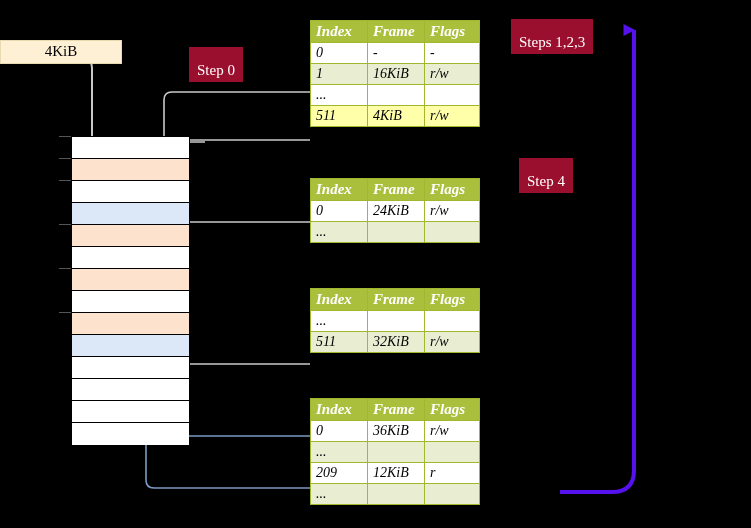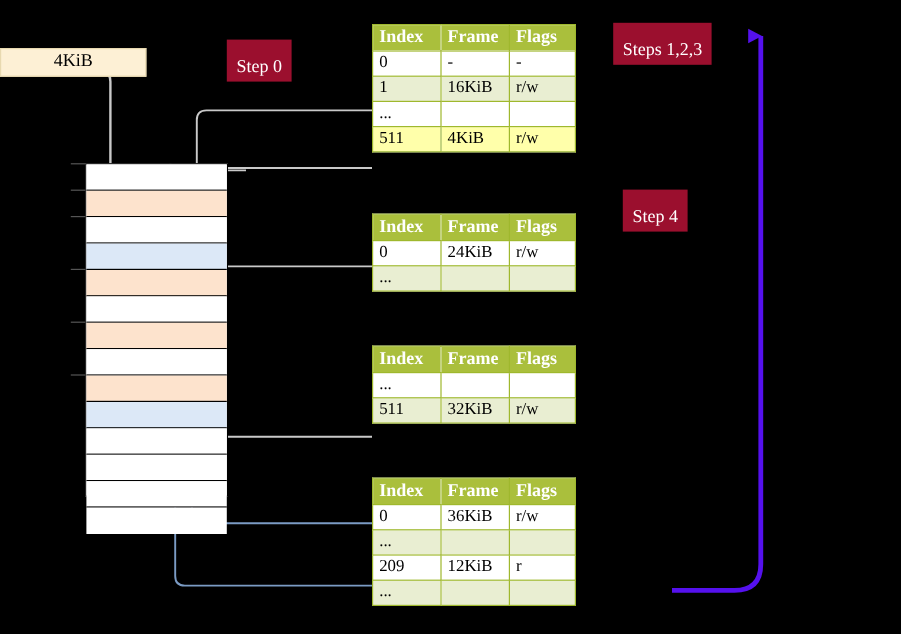--- a/index.html
+++ b/index.html
@@ -51,20 +51,21 @@
     table-layout: fixed;
   }
   .ptable th, .ptable td {
     border: 1px solid #9fb82d;
     padding: 2px 5px;
     text-align: left;
     height: 20px;
     box-sizing: border-box;
     overflow: hidden;
     white-space: nowrap;
+    font-style: italic;
   }
   .ptable th {
     background: #aabf3c;
     color: #ffffff;
     font-weight: bold;
     font-size: 15px;
   }
   .ptable td.c-idx   { width: 57px; }
   .ptable td.c-frm   { width: 57px; }
   .ptable td.c-flg   { width: 55px; }
@@ -160,21 +161,21 @@
     <path d="M 142,230 L 142,206" fill="none" stroke="#6f93c0" stroke-width="2" marker-end="url(#ah-blue)" transform="rotate(180 142 218)"></path>
     <path d="M 157,345 L 157,322" fill="none" stroke="#6f93c0" stroke-width="2" marker-end="url(#ah-blue)" transform="rotate(180 157 333)"></path>
 
     <path d="M 560,492 L 612,492 Q 634,492 634,470 L 634,30" fill="none" stroke="#5511ee" stroke-width="4" marker-end="url(#ah-purple)"></path>
   </svg>
 
   <div class="sizebox" style="left:0px; top:40px; width:120px; height:22px;">
     <span>4KiB</span>
   </div>
 
-  <div class="chip chip-red" style="left:189px; top:33px;">
+  <div class="chip chip-red" style="left:189px; top:47px;">
     <span>Step 0</span>
   </div>
 
   <div class="chip chip-red" style="left:519px; top:158px;">
     <span>Step 4</span>
   </div>
 
   <div class="chip chip-red" style="left:511px; top:19px;">
     <span>Steps 1,2,3</span>
   </div>

